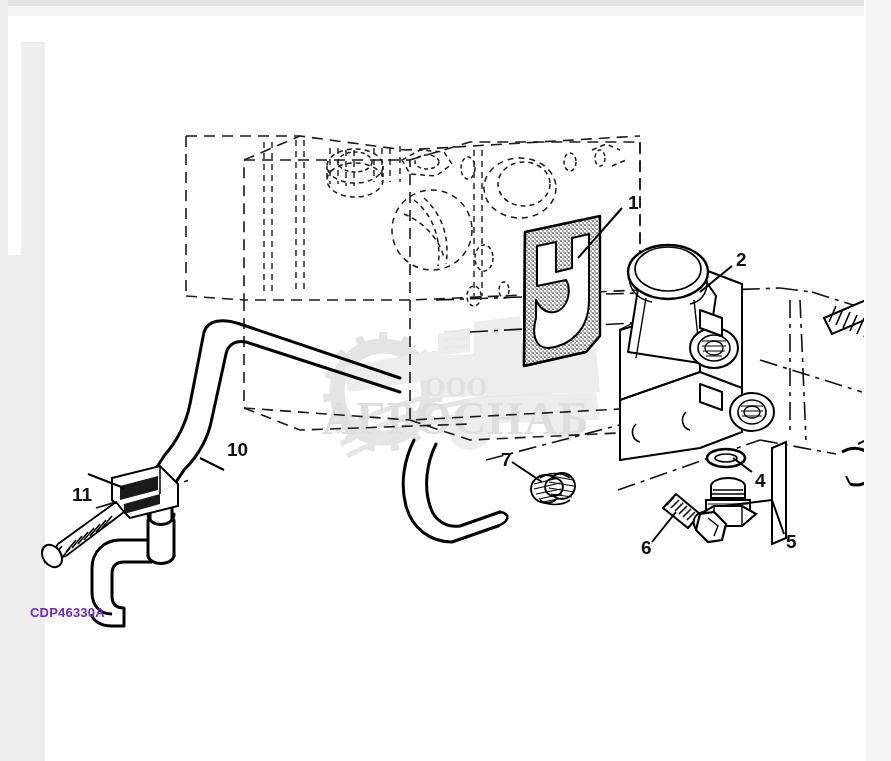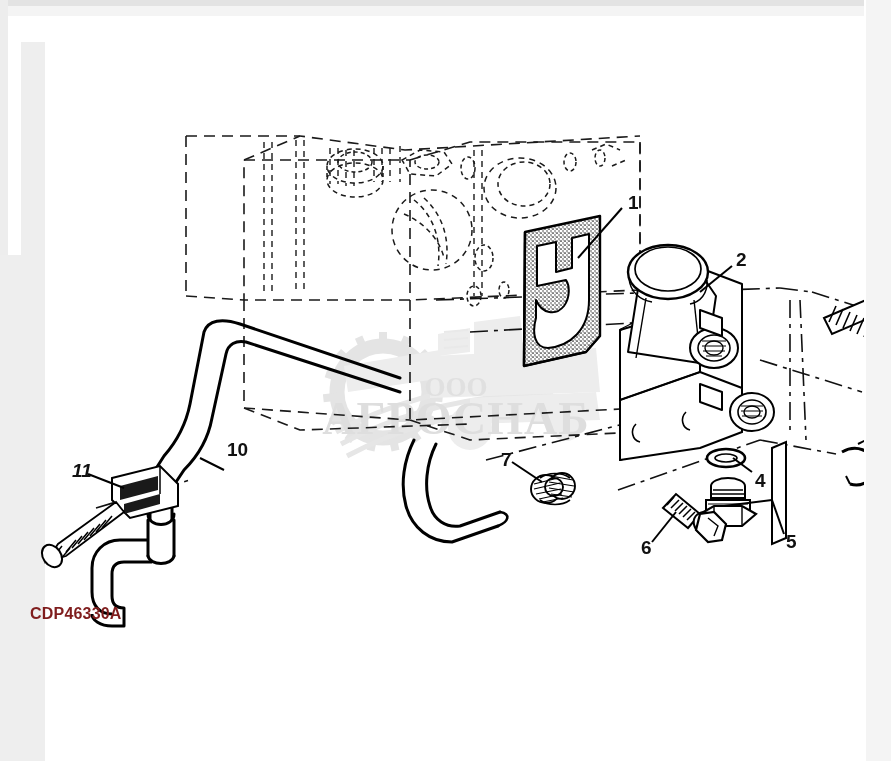--- a/index.html
+++ b/index.html
@@ -34,24 +34,24 @@
   .canvas {
     position: absolute;
     left: 0; top: 0;
     width: 891px;
     height: 761px;
   }
   .code-label {
     position: absolute;
     left: 30px;
     top: 605px;
-    font-size: 16px;
+    font-size: 13px;
     font-weight: bold;
     letter-spacing: 0.2px;
-    color: #7f1d1d;
+    color: #6d28d9;
     font-family: "Liberation Sans", sans-serif;
   }
   .callout {
     position: absolute;
     font-size: 19px;
     font-weight: bold;
     color: #111111;
     font-family: "Liberation Sans", sans-serif;
     line-height: 1;
   }
@@ -422,19 +422,19 @@
   </div>
   <div class="callout" style="left:641px; top:538px;">
     <span class="halo"></span><span>6</span>
   </div>
   <div class="callout" style="left:501px; top:450px;">
     <span class="halo"></span><span>7</span>
   </div>
   <div class="callout" style="left:227px; top:440px;">
     <span class="halo" style="left:-5px; width:30px;"></span><span>10</span>
   </div>
-  <div class="callout" style="left:72px; top:461px;font-style:italic;">
+  <div class="callout" style="left:72px; top:485px;">
     <span class="halo" style="left:-5px; width:30px;"></span><span>11</span>
   </div>
 
   <div class="code-label">CDP46330A</div>
 
 </div>
 
 </body></html>

